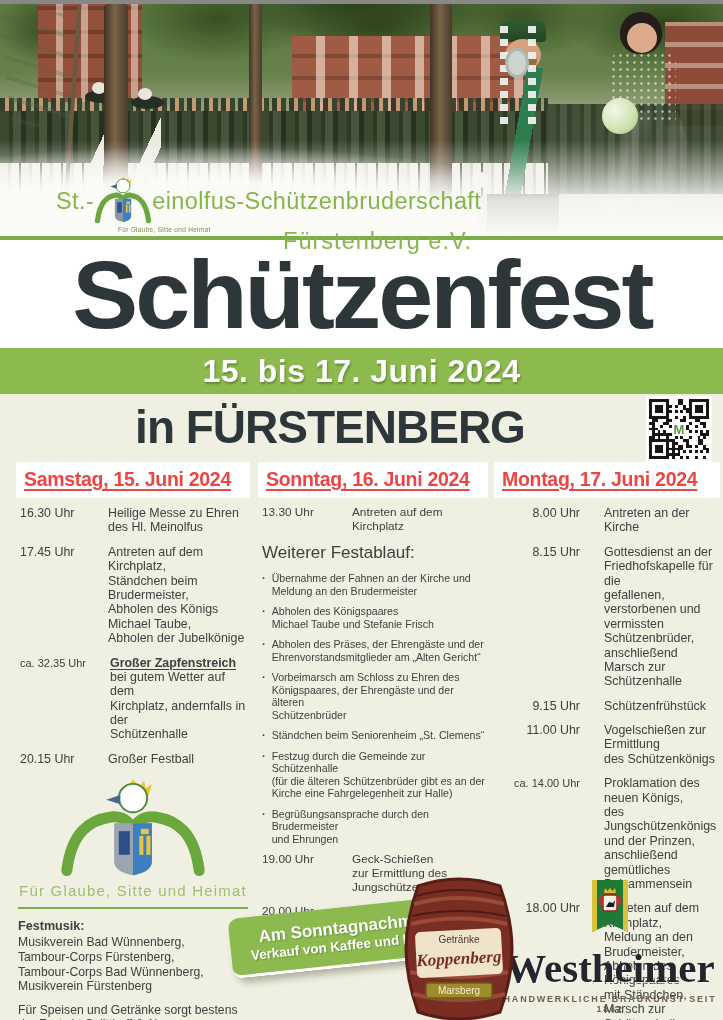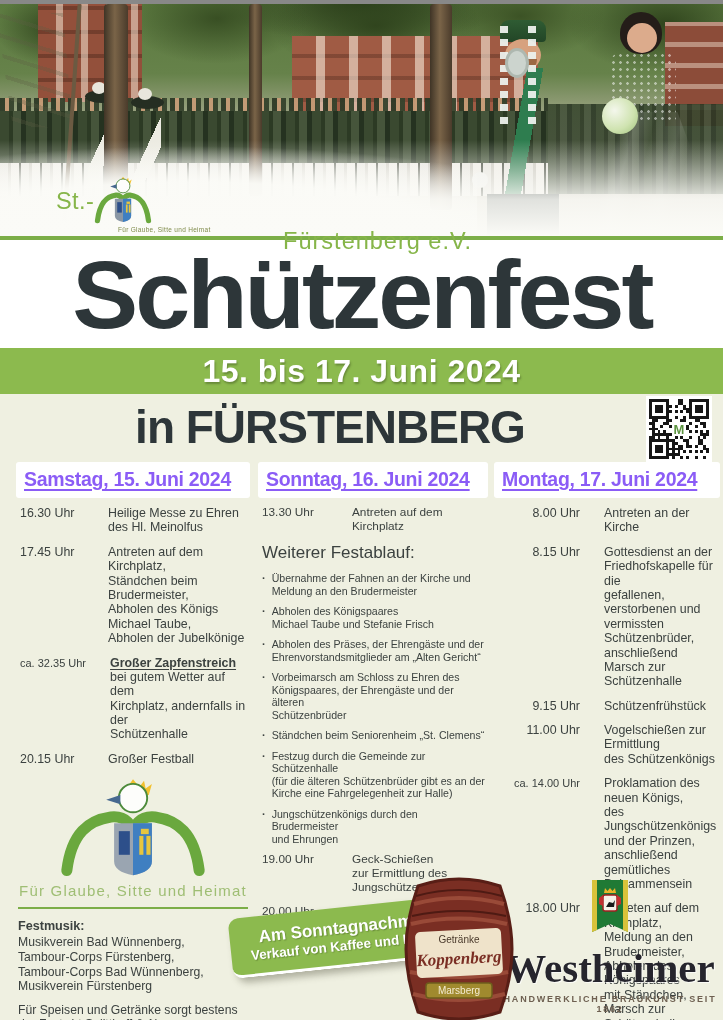--- a/index.html
+++ b/index.html
@@ -119,21 +119,21 @@
   .qr-grid .on{background:#161616;}
   .qr-logo{position:absolute;left:50%;top:50%;transform:translate(-50%,-50%);
     font-size:13px;font-weight:700;color:#5c9440;background:rgba(255,255,255,.92);padding:0 1px;line-height:1;}
 
   
   .col{position:absolute;top:458px;color:var(--body);}
   .col.day-sam{left:16px;width:234px;}
   .col.day-son{left:258px;width:230px;}
   .col.day-mon{left:494px;width:226px;}
   .day-header{background:#fff;border-radius:3px;padding:6px 8px 7px;margin-bottom:8px;}
-  .day-title{font-size:19.5px;font-weight:700;color:#8b5cf6;letter-spacing:-.3px;
+  .day-title{font-size:19.5px;font-weight:700;color:#ef4444;letter-spacing:-.3px;
     text-decoration:underline;text-decoration-thickness:2px;text-underline-offset:3px;}
   .day-body{padding:0 2px 0 4px;}
   .event{display:flex;gap:24px;margin-bottom:10px;}
   .day-sam .event .time{flex:0 0 64px;}
   .day-son .event .time{flex:0 0 66px;}
   .day-mon .event .time{flex:0 0 82px;text-align:right;}
   .time{font-size:12.4px;line-height:1.16;white-space:nowrap;}
   .time.ca{font-size:11px;padding-top:1px;}
   .desc{flex:1;}
   .seg{font-size:12.4px;line-height:1.16;white-space:pre-line;}
@@ -222,20 +222,21 @@
         <path d="M6 80 C10 48 22 38 38 36 C48 35 50 46 50 52 C50 46 52 35 62 36 C78 38 90 48 94 80" fill="none" stroke="#6aa83e" stroke-width="9" stroke-linecap="round"></path>
         <circle cx="50" cy="20" r="12" fill="#fdfdfb" stroke="#4c8a3a" stroke-width="1.5"></circle>
         <path d="M39 17 L28 21 L39 25 Z" fill="#46688f"></path>
         <path d="M36 42 h28 v30 q0 8 -14 10 q-14 -2 -14 -10 z" fill="#8a97a5"></path>
         <path d="M50 42 h14 v30 q0 8 -14 10 z" fill="#3f7fc1"></path>
         <rect x="40" y="48" width="8" height="18" fill="#2d4f8a"></rect>
         <rect x="55" y="52" width="3" height="14" fill="#e8c63e"></rect>
         <rect x="60" y="52" width="3" height="14" fill="#e8c63e"></rect>
         <rect x="56" y="47" width="6" height="4" fill="#e8c63e"></rect>
       </svg>
+      <span>einolfus-Schützenbruderschaft</span>
     </div>
     <div class="brand-line2">Fürstenberg e.V.</div>
     <div class="brand-motto-small">Für Glaube, Sitte und Heimat</div>
   </div>
 
   <div class="rule-top"></div>
 
   <div class="title-band">
     <div class="main-title">Schützenfest</div>
   </div>
@@ -796,21 +797,21 @@
           <div class="btext">Ständchen beim Seniorenheim „St. Clemens“</div>
         </div>
         <div class="bullet">
           <span class="dot">·</span>
           <div class="btext">Festzug durch die Gemeinde zur Schützenhalle
 (für die älteren Schützenbrüder gibt es an der
 Kirche eine Fahrgelegenheit zur Halle)</div>
         </div>
         <div class="bullet">
           <span class="dot">·</span>
-          <div class="btext">Jungschützenkönigs durch den Brudermeister
+          <div class="btext">Begrüßungsansprache durch den Brudermeister
 und Ehrungen</div>
         </div>
         <div class="event">
           <div class="time">19.00 Uhr</div>
           <div class="desc">
             <div class="seg normal">Geck-Schießen
 zur Ermittlung des
 Jungschützenkönigs</div>
           </div>
         </div>

